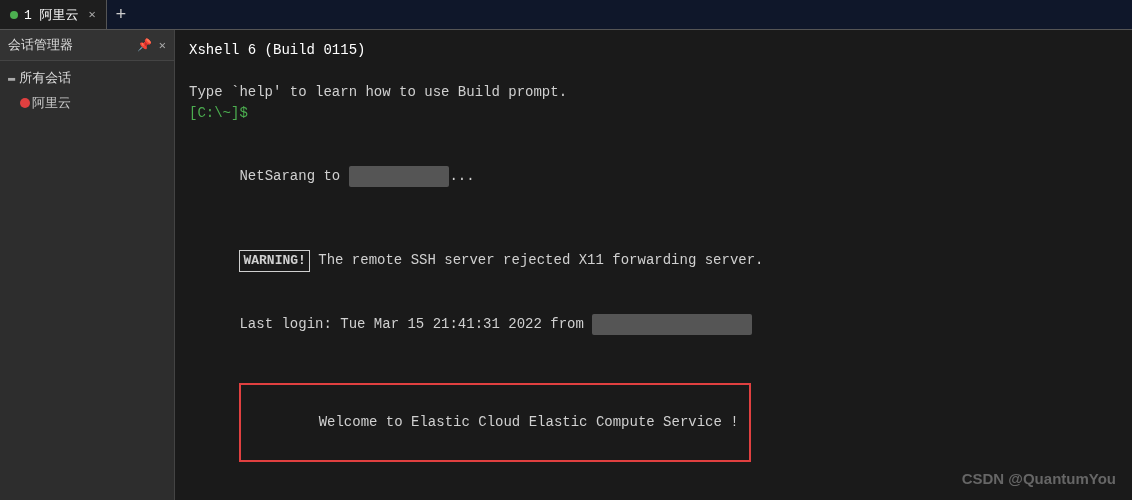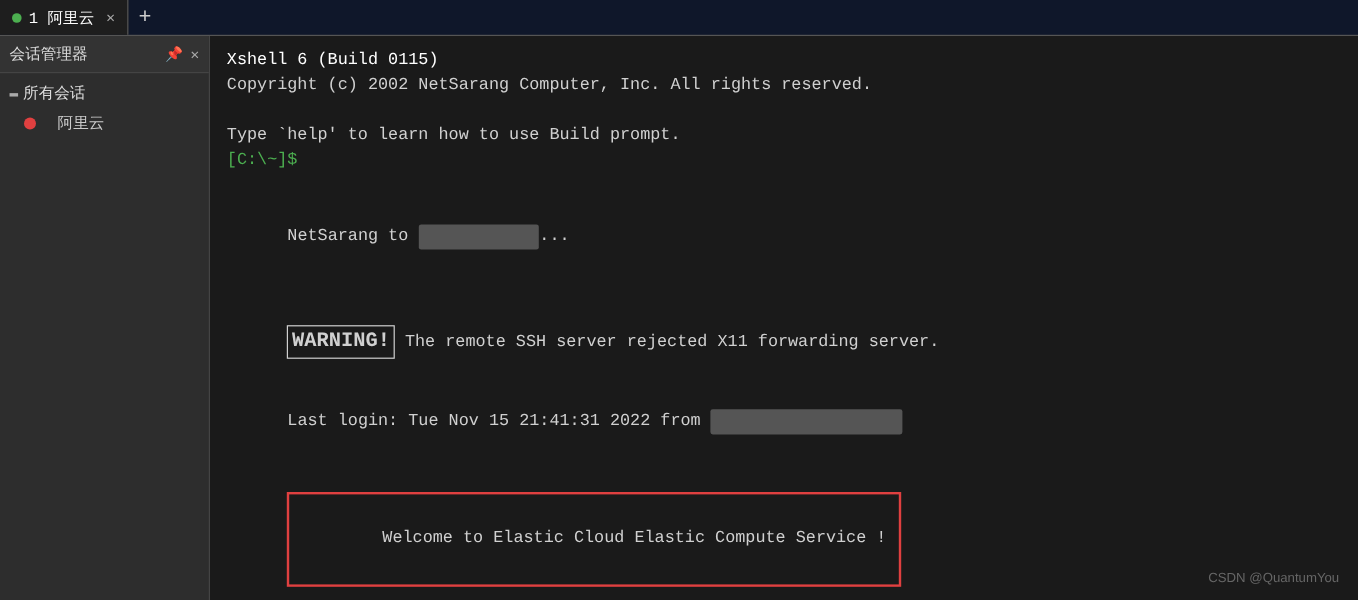--- a/index.html
+++ b/index.html
@@ -122,21 +122,21 @@
       font-size: 12px;
     }
 
     .sidebar-sub-item {
       display: flex;
       align-items: center;
       padding: 3px 8px 3px 20px;
       color: #ccc;
       font-size: 13px;
       cursor: pointer;
-      gap: 18px;
+      gap: 2px;
     }
 
     .sidebar-sub-item .red-dot {
       width: 10px;
       height: 10px;
       background: #e04040;
       border-radius: 50%;
       flex-shrink: 0;
     }
 
@@ -173,21 +173,21 @@
       border-radius: 2px;
       user-select: none;
     }
 
     .warning-badge {
       display: inline-block;
       background: transparent;
       color: #d0d0d0;
       border: 1px solid #d0d0d0;
       padding: 0 3px;
-      font-size: 17px;
+      font-size: 13px;
       font-weight: bold;
     }
 
     .welcome-box {
       border: 2px solid #e04040;
       padding: 6px 10px;
       margin: 6px 0;
       color: #d0d0d0;
       display: inline-block;
       font-size: 14px;
@@ -195,22 +195,23 @@
 
     @keyframes blink {
       50% { opacity: 0; }
     }
 
     .watermark {
       position: absolute;
       bottom: 10px;
       right: 16px;
       color: #666;
-      font-size: 11px;
+      font-size: 15px;
       font-family: Arial, sans-serif;
+      font-weight: bold;
     }
   </style>
 </head>
 <body>
 
 <div class="tab-bar">
   <div class="tab">
     <span class="tab-dot"></span>
     <span>1 阿里云</span>
     <span class="tab-close">✕</span>
@@ -235,34 +236,33 @@
       </div>
       <div class="sidebar-sub-item">
         <span class="red-dot"></span>
         <span>阿里云</span>
       </div>
     </div>
   </div>
 
   <div class="terminal-area">
     <div class="terminal-line bold">Xshell 6 (Build 0115)</div>
-    <div class="terminal-line">Copyright (c) 2002 NetSarang Computer, Inc. All rights reserved.</div>
     <div class="terminal-line">&nbsp;</div>
     <div class="terminal-line">Type `help' to learn how to use Build prompt.</div>
     <div class="terminal-line green">[C:\~]$</div>
     <div class="terminal-line">&nbsp;</div>
     <div class="terminal-line">
       <span>NetSarang to </span><span class="blurred-text">&nbsp;&nbsp;&nbsp;&nbsp;&nbsp;&nbsp;&nbsp;&nbsp;&nbsp;&nbsp;&nbsp;&nbsp;</span><span>...</span>
     </div>
     <div class="terminal-line">&nbsp;</div>
     <div class="terminal-line">
       <span class="warning-badge">WARNING!</span><span> The remote SSH server rejected X11 forwarding server.</span>
     </div>
     <div class="terminal-line">
-      <span>Last login: Tue Nov 15 21:41:31 2022 from </span><span class="blurred-text">&nbsp;&nbsp;&nbsp;&nbsp;&nbsp;&nbsp;&nbsp;&nbsp;&nbsp;&nbsp;&nbsp;&nbsp;&nbsp;&nbsp;&nbsp;&nbsp;&nbsp;&nbsp;&nbsp;</span>
+      <span>Last login: Tue Mar 15 21:41:31 2022 from </span><span class="blurred-text">&nbsp;&nbsp;&nbsp;&nbsp;&nbsp;&nbsp;&nbsp;&nbsp;&nbsp;&nbsp;&nbsp;&nbsp;&nbsp;&nbsp;&nbsp;&nbsp;&nbsp;&nbsp;&nbsp;</span>
     </div>
     <div class="terminal-line">
       <div class="welcome-box">
         <span>Welcome to Elastic Cloud Elastic Compute Service !</span>
       </div>
     </div>
 
     <div class="watermark">CSDN @QuantumYou</div>
   </div>
 

